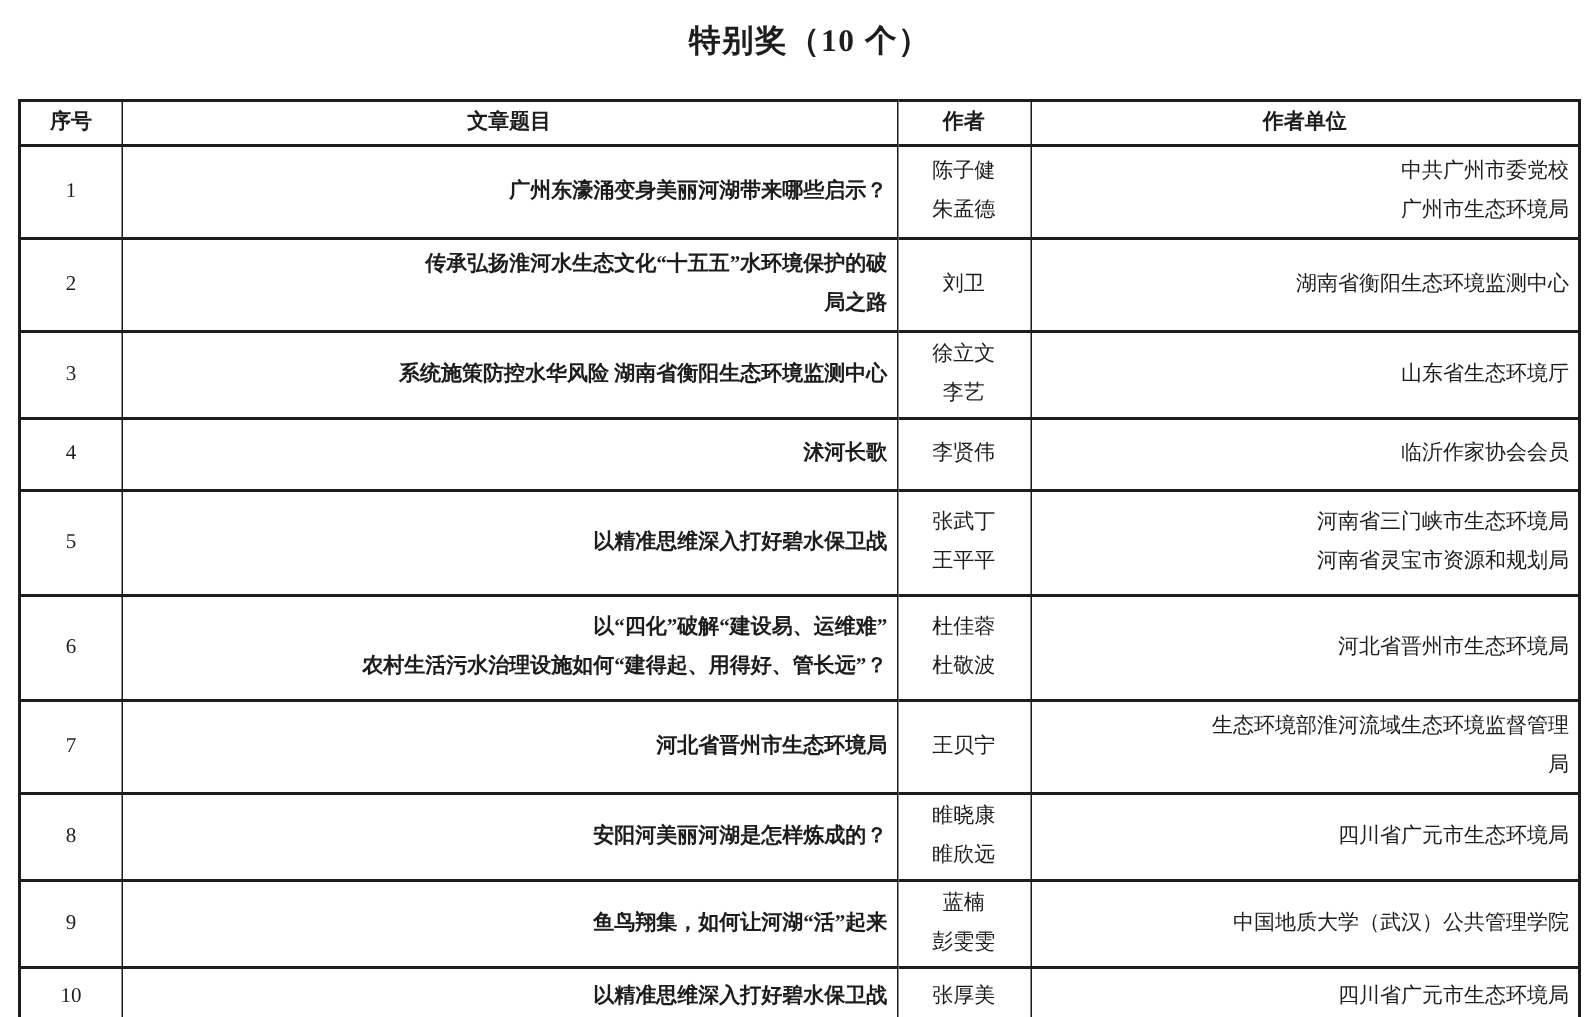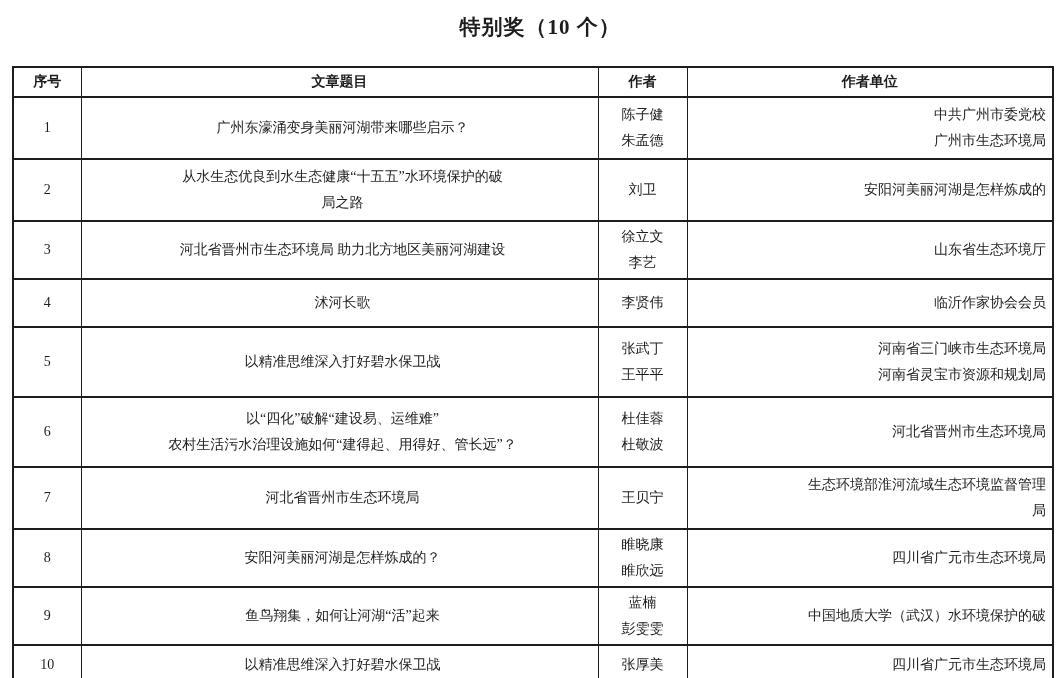--- a/index.html
+++ b/index.html
@@ -42,23 +42,24 @@
     font-weight: bold;
     text-align: center;
     padding: 1px 2px;
   }
   thead tr { height: 28px; }
   td.c-no {
     text-align: center;
     padding: 2px 2px;
   }
   td.c-title {
-    text-align: center;
+    text-align: right;
     padding: 4px 6px 4px 12px;
     white-space: pre-line;
+    font-weight: bold;
   }
   td.c-authors {
     text-align: center;
     padding: 2px 17px;
     white-space: pre-line;
   }
   td.c-org {
     text-align: right;
     padding: 4px 6px 4px 11px;
     white-space: pre-line;
@@ -98,28 +99,28 @@
     <tr>
       <td class="c-no">1</td>
       <td class="c-title">广州东濠涌变身美丽河湖带来哪些启示？</td>
       <td class="c-authors">陈子健
 朱孟德</td>
       <td class="c-org">中共广州市委党校
 广州市生态环境局</td>
     </tr>
     <tr>
       <td class="c-no">2</td>
-      <td class="c-title">从水生态优良到水生态健康“十五五”水环境保护的破
+      <td class="c-title">传承弘扬淮河水生态文化“十五五”水环境保护的破
 局之路</td>
       <td class="c-authors">刘卫</td>
-      <td class="c-org">安阳河美丽河湖是怎样炼成的</td>
+      <td class="c-org">湖南省衡阳生态环境监测中心</td>
     </tr>
     <tr>
       <td class="c-no">3</td>
-      <td class="c-title">河北省晋州市生态环境局 助力北方地区美丽河湖建设</td>
+      <td class="c-title">系统施策防控水华风险 湖南省衡阳生态环境监测中心</td>
       <td class="c-authors">徐立文
 李艺</td>
       <td class="c-org">山东省生态环境厅</td>
     </tr>
     <tr>
       <td class="c-no">4</td>
       <td class="c-title">沭河长歌</td>
       <td class="c-authors">李贤伟</td>
       <td class="c-org">临沂作家协会会员</td>
     </tr>
@@ -151,21 +152,21 @@
       <td class="c-title">安阳河美丽河湖是怎样炼成的？</td>
       <td class="c-authors">睢晓康
 睢欣远</td>
       <td class="c-org">四川省广元市生态环境局</td>
     </tr>
     <tr>
       <td class="c-no">9</td>
       <td class="c-title">鱼鸟翔集，如何让河湖“活”起来</td>
       <td class="c-authors">蓝楠
 彭雯雯</td>
-      <td class="c-org">中国地质大学（武汉）水环境保护的破</td>
+      <td class="c-org">中国地质大学（武汉）公共管理学院</td>
     </tr>
     <tr>
       <td class="c-no">10</td>
       <td class="c-title">以精准思维深入打好碧水保卫战</td>
       <td class="c-authors">张厚美</td>
       <td class="c-org">四川省广元市生态环境局</td>
     </tr>
   </tbody>
 </table>
 

